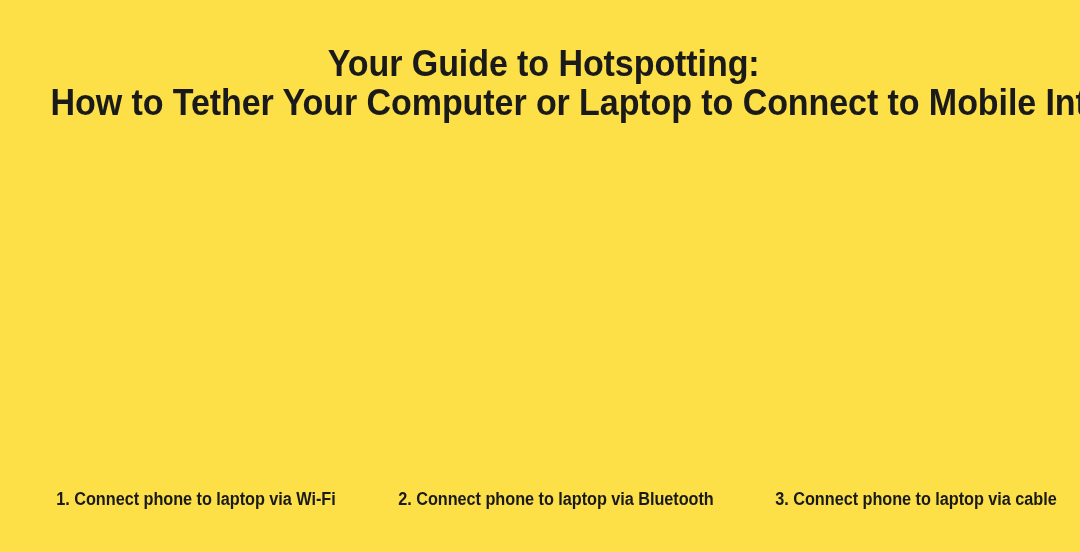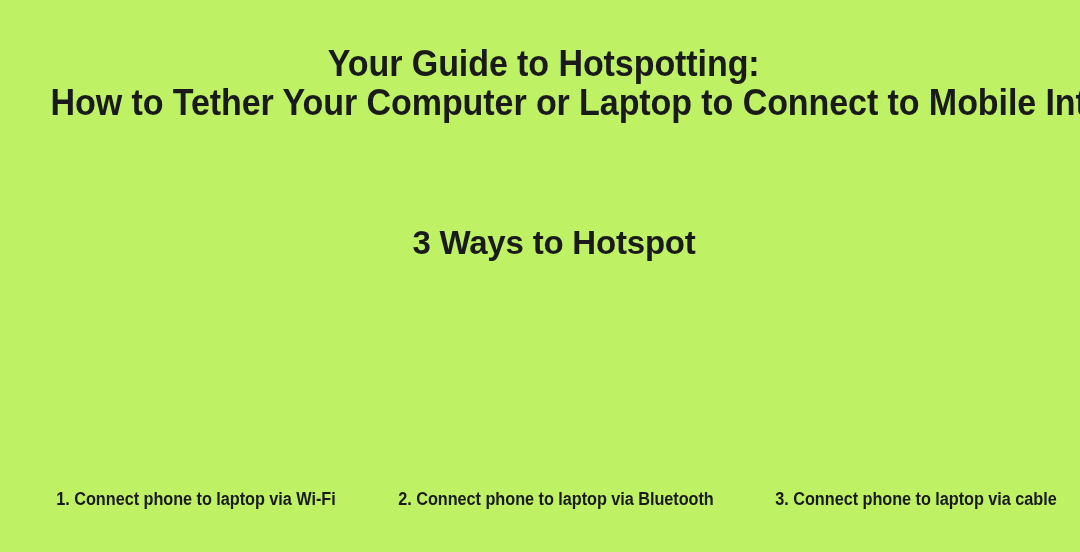--- a/index.html
+++ b/index.html
@@ -11,21 +11,21 @@
 
   body {
     font-family: "Liberation Sans", sans-serif;
     -webkit-font-smoothing: antialiased;
   }
 
   #infographic {
     position: relative;
     width: 1080px;
     height: 552px;
-    background: #bef264;
+    background: #fde047;
     overflow: hidden;
   }
 
   
   .title-block {
     position: absolute;
     top: 44px;
     left: 0;
     width: 1080px;
     text-align: center;
@@ -108,21 +108,20 @@
 </head>
 <body>
 
 <div id="infographic">
 
   <div class="title-block">
     <span class="title-line title-line-1">Your Guide to Hotspotting:</span>
     <span class="title-line title-line-2">How to Tether Your Computer or Laptop to Connect to Mobile Internet</span>
   </div>
 
-  <div class="section-heading">3 Ways to Hotspot</div>
 
   <div class="illustration-band">
     <div class="illustration-slot"></div>
     <div class="illustration-slot"></div>
     <div class="illustration-slot"></div>
   </div>
 
   <div class="steps-row">
     <div class="step-label">1. Connect phone to laptop via Wi-Fi</div>
     <div class="step-label">2. Connect phone to laptop via Bluetooth</div>

